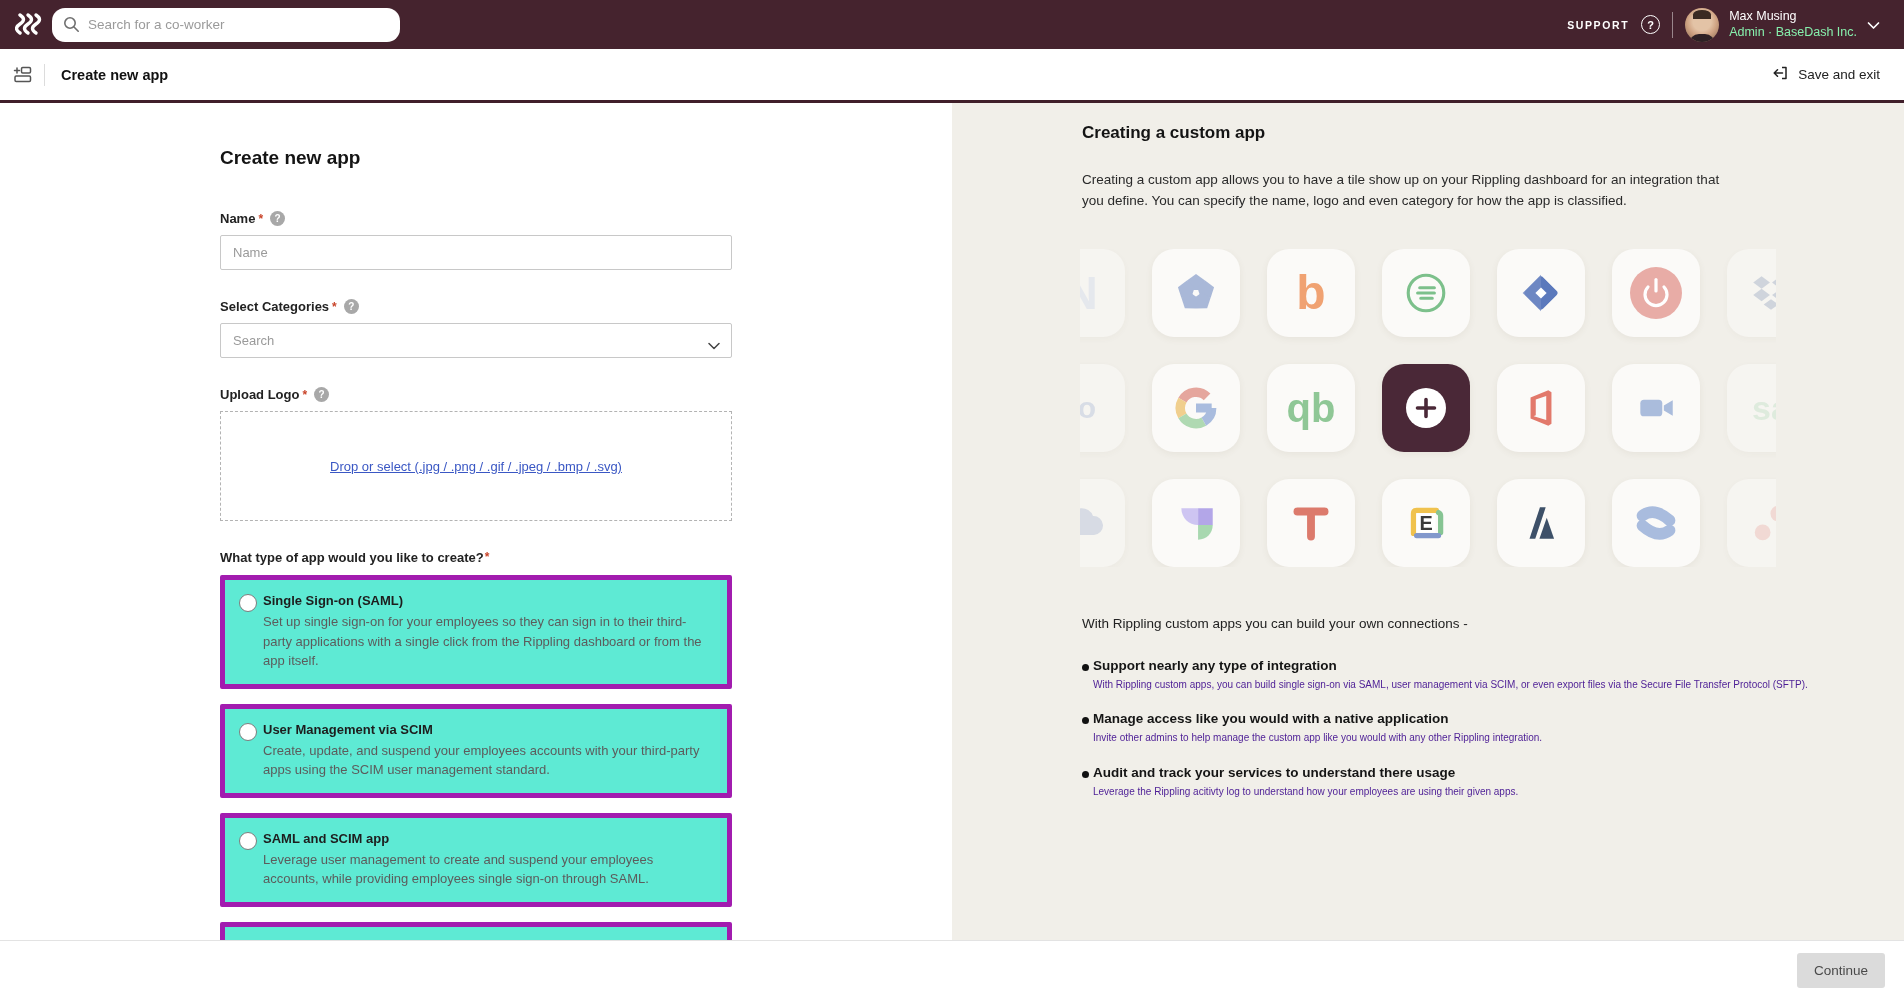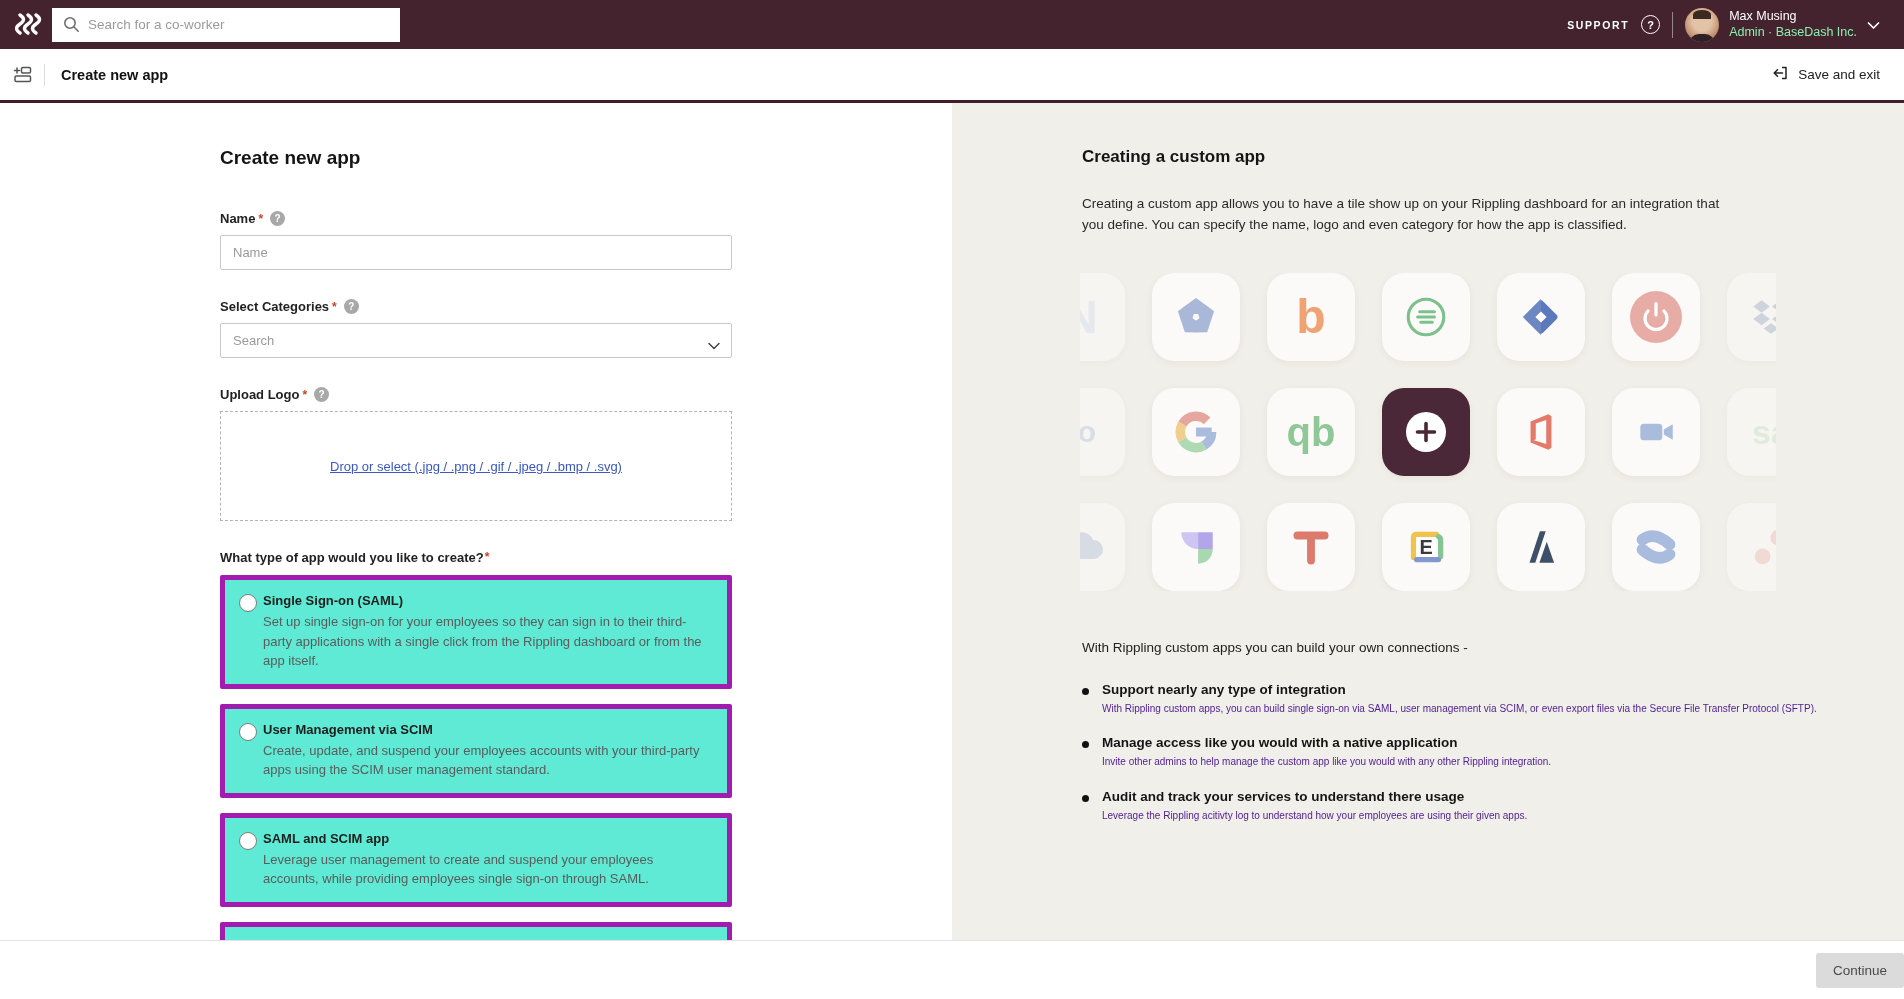--- a/index.html
+++ b/index.html
@@ -7,21 +7,21 @@
     --c-link:#3A57C4; --c-required_red:#C9442A; --c-custom_tile:#4A2837;
   }
   *{box-sizing:border-box;margin:0;padding:0}
   html,body{width:1904px;height:999px;overflow:hidden}
   body{font-family:"Liberation Sans","DejaVu Sans",sans-serif;background:#fff;color:#1f1f1f;position:relative}
 
   
   .topbar{height:49px;background:var(--c-topbar);display:flex;align-items:center;padding:0 24px 0 12px}
   .logo{width:34px;height:30px;display:flex;align-items:center;justify-content:center;margin-right:6px;cursor:pointer}
   .searchbox{position:relative;width:348px;height:34px}
-  .searchbox input{width:100%;height:100%;border:none;border-radius:0;padding:0 28px 0 36px;font-size:13.5px;color:#333;outline:none;background:#fff}
+  .searchbox input{width:100%;height:100%;border:none;border-radius:13px;padding:0 28px 0 36px;font-size:13.5px;color:#333;outline:none;background:#fff}
   .searchbox input::placeholder{color:#9a9a9a}
   .searchbox .mag{position:absolute;left:11px;top:8px}
   .topbar-right{margin-left:auto;display:flex;align-items:center;gap:12px}
   .support{color:#fff;font-size:10.5px;font-weight:700;letter-spacing:1.6px;cursor:pointer}
   .help-outline{width:19px;height:19px;border:1.6px solid #fff;border-radius:50%;color:#fff;font-size:11px;font-weight:700;display:flex;align-items:center;justify-content:center;cursor:pointer}
   .tb-divider{width:1px;height:26px;background:rgba(255,255,255,.45)}
   .usermenu{display:flex;align-items:center;gap:10px;cursor:pointer}
   .avatar{width:34px;height:34px;border-radius:50%;position:relative;overflow:hidden;background:radial-gradient(circle at 50% 40%,#e3c3a6 0 34%,#cfa383 55%,#7d5f49 100%)}
   .avatar::before{content:"";position:absolute;left:8px;top:2px;width:18px;height:9px;border-radius:50% 50% 0 0;background:#3a2a22}
   .avatar::after{content:"";position:absolute;left:4px;bottom:-3px;width:26px;height:11px;border-radius:10px 10px 0 0;background:#2e2125}
@@ -56,38 +56,38 @@
   .selectwrap .chev{position:absolute;right:12px;top:13px;pointer-events:none}
   .upload{width:100%;height:110px;border:1px dashed #b3b3b3;display:flex;align-items:center;justify-content:center;cursor:pointer;background:#fff}
   .upload a{color:var(--c-link);font-size:13px;text-decoration:underline}
   .typelbl{font-size:13px;font-weight:700;color:#222;margin:29px 0 10px}
   .card{border:5px solid #a21caf;border-radius:2px;background:#5eead4;padding:13px 16px 13px 14px;display:flex;gap:6px;margin-bottom:15px;cursor:pointer}
   .radio{width:18px;height:18px;border:1.6px solid #7d7d7d;border-radius:50%;flex:none;margin-top:1px;background:#fff}
   .card .ct{font-size:13px;font-weight:700;color:#1d1d1d;margin-bottom:4px}
   .card .cd{font-size:13px;color:#5c5c5c;line-height:1.5;max-width:452px}
 
   
-  .right-content{padding:44px 0 0 130px}
+  .right-content{padding:20px 0 0 130px}
   .right-content h2{font-size:17px;font-weight:700;color:#141414;margin-bottom:27px}
   .intro{font-size:13.5px;color:#2a2a2a;line-height:1.55;width:662px}
   .tile-viewport{width:696px;height:318px;overflow:hidden;margin-top:37px;margin-left:-2px}
   .tile-grid{display:grid;grid-template-columns:repeat(7,88px);gap:27px;margin-left:-43px}
   .tile{width:88px;height:88px;border-radius:22px;background:#fbfaf8;box-shadow:0 2px 7px rgba(100,85,60,.07);display:flex;align-items:center;justify-content:center;overflow:hidden}
   .tile.custom{background:var(--c-custom_tile)}
   .tile.faded{opacity:.55}
   .tile .glyph{font-weight:700;line-height:1}
   .connections{font-size:13.5px;color:#222;margin-top:49px}
   .bullets{margin-top:27px;width:775px}
-  .bullet{display:flex;gap:13px;margin-bottom:19px}
+  .bullet{display:flex;gap:4px;margin-bottom:19px}
   .bullet .dot{width:7px;height:7px;border-radius:50%;background:#111;flex:none;margin-top:6px}
   .bullet .bt{font-size:13.5px;font-weight:700;color:#151515;margin-bottom:5px}
   .bullet .bb{font-size:10px;color:#4c1d95;line-height:1.45}
 
   
-  .footer{position:absolute;left:0;bottom:0;width:1904px;height:59px;background:#fff;border-top:1px solid #e3e3e3;display:flex;align-items:center;justify-content:flex-end;}
+  .footer{position:absolute;left:0;bottom:0;width:1904px;height:59px;background:#fff;border-top:1px solid #e3e3e3;display:flex;align-items:center;justify-content:flex-end;padding-right:19px}
   .btn-continue{width:88px;height:35px;background:#dbdbdb;border:none;border-radius:3px;font-size:13.5px;color:#4a4a4a;font-family:inherit;cursor:default}
 </style>
 </head>
 <body>
 
 <header class="topbar">
   <div class="logo">
     <svg width="28" height="26" viewBox="0 0 28 26" fill="none">
       <path d="M5 3 q7 4.5 0 9 t0 9" stroke="#fff" stroke-width="3.4" stroke-linecap="round"></path>
       <path d="M13 3 q7 4.5 0 9 t0 9" stroke="#fff" stroke-width="3.4" stroke-linecap="round"></path>

